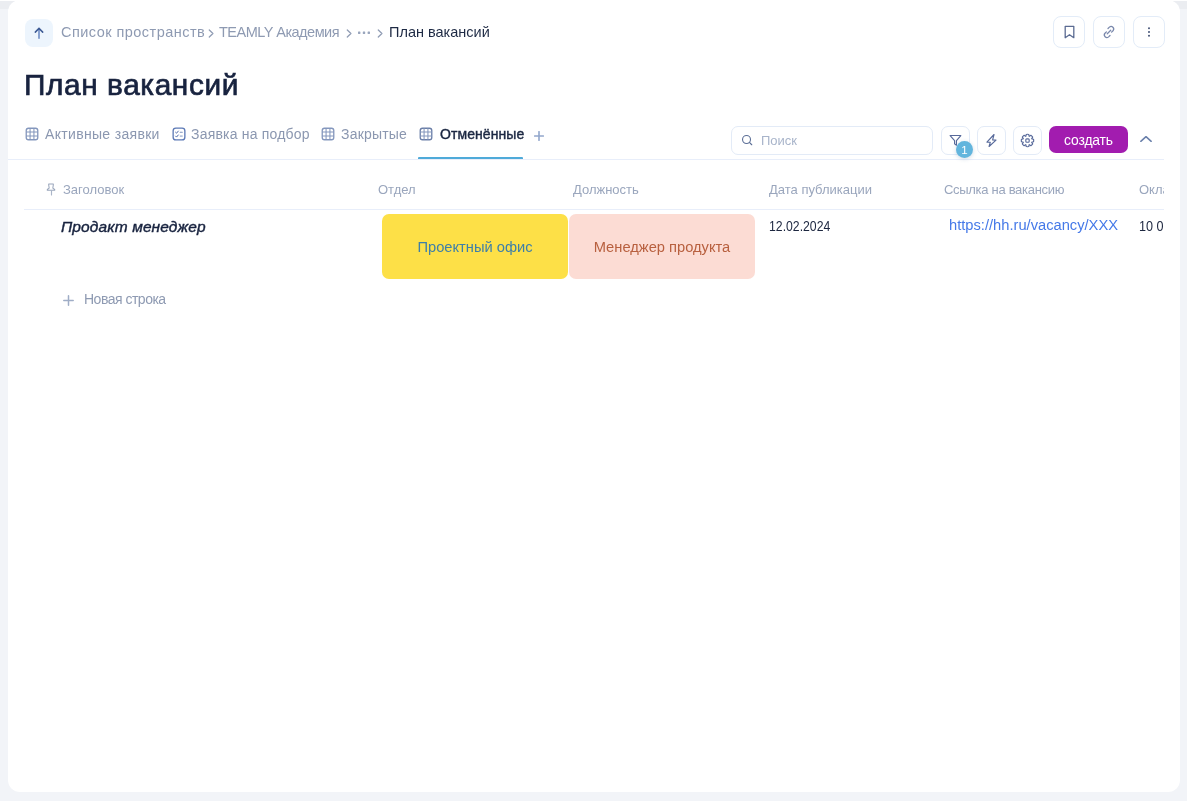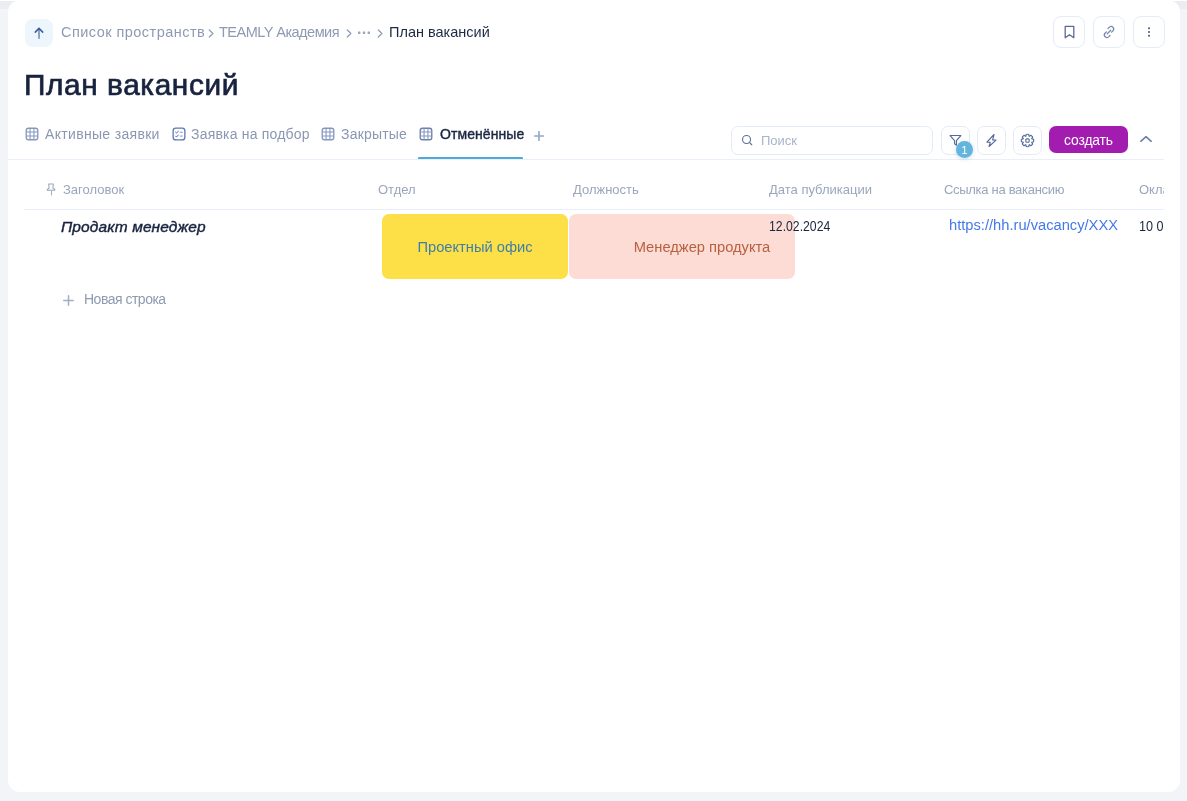--- a/index.html
+++ b/index.html
@@ -49,21 +49,21 @@
 
   
   .th{position:absolute;top:191px;font-size:13px;color:#9aa6bd;white-space:nowrap;line-height:16px;}
   .pinicon{position:absolute;left:46px;top:192px;}
   .theadline{position:absolute;left:24px;top:218px;width:1140px;height:1px;background:#e8eefa;}
   .tableclip{position:absolute;left:0;top:0;width:1164px;height:801px;overflow:hidden;}
 
   .cellname{position:absolute;left:61px;top:227px;font-size:15.5px;font-weight:400;color:#18233f;white-space:nowrap;-webkit-text-stroke:0.42px #18233f;letter-spacing:0.1px;font-style:italic;}
   .tag{position:absolute;top:223px;height:65px;border-radius:7px;display:flex;align-items:center;justify-content:center;font-size:14.7px;white-space:nowrap;}
   .tag.blue{background:#fde047;color:#3e7fa8;margin-left:8px;}
-  .tag.pink{background:#fcdcd4;color:#b8603f;padding-left:40px;}
+  .tag.pink{background:#fcdcd4;color:#b8603f;}
   .celldate{position:absolute;left:769px;top:227px;font-size:14px;color:#1d2740;white-space:nowrap;transform:scaleX(0.875);transform-origin:left center;}
   .celllink{position:absolute;left:943px;top:226px;font-size:14.7px;color:#4579e8;white-space:nowrap;margin-left:6px;}
   .cellsal{position:absolute;left:1139px;top:227px;font-size:14px;color:#1d2740;white-space:nowrap;transform:scaleX(0.9);transform-origin:left center;}
 
   .newrowplus{position:absolute;left:63px;top:304px;width:11px;height:11px;cursor:pointer;}
   .newrowlabel{position:absolute;left:84px;top:300px;font-size:14px;color:#8e9ab2;line-height:17px;cursor:pointer;white-space:nowrap;letter-spacing:-0.5px;}
 </style>
 </head>
 <body>
 

